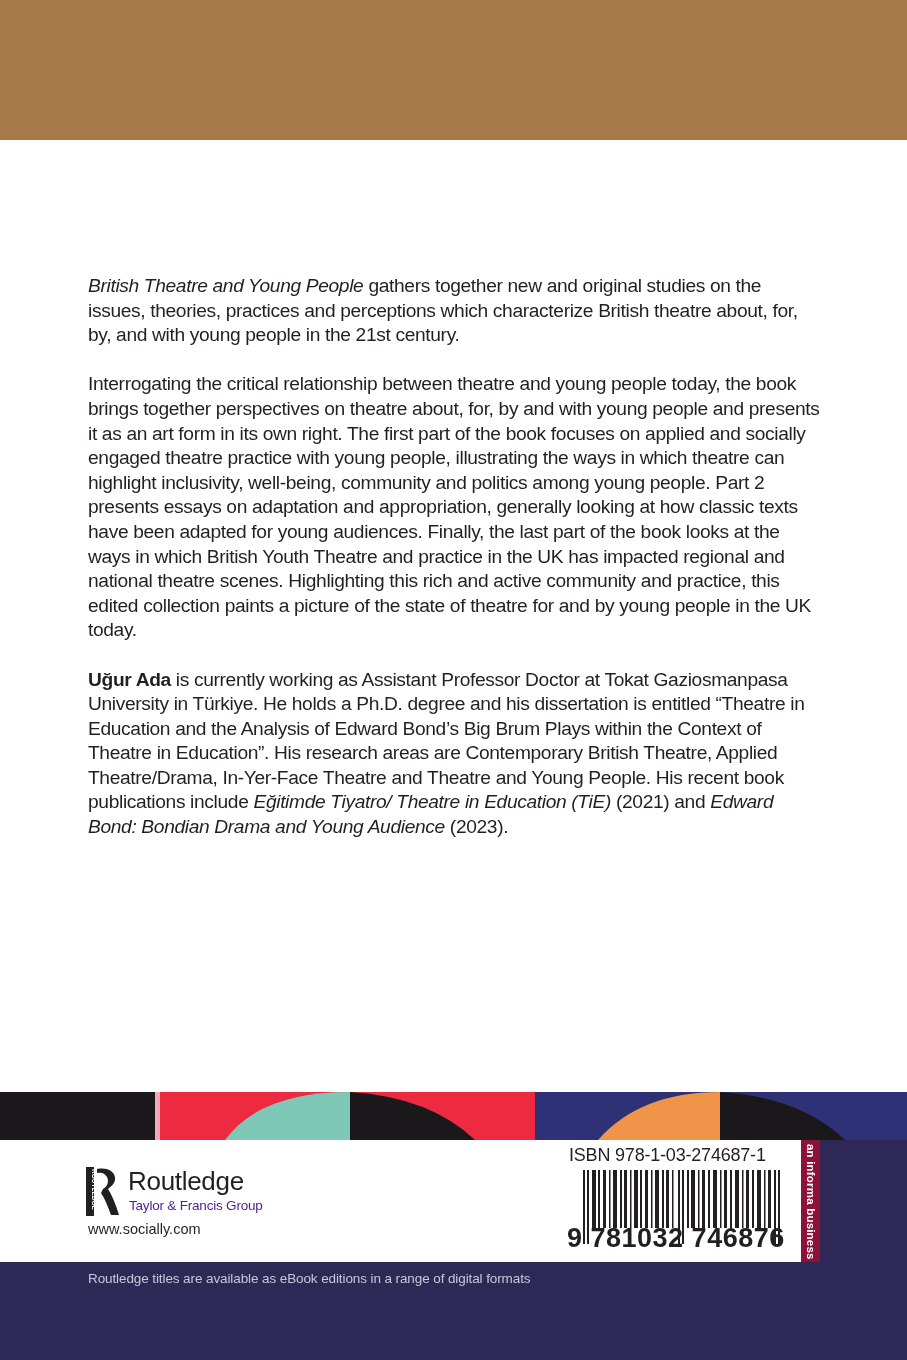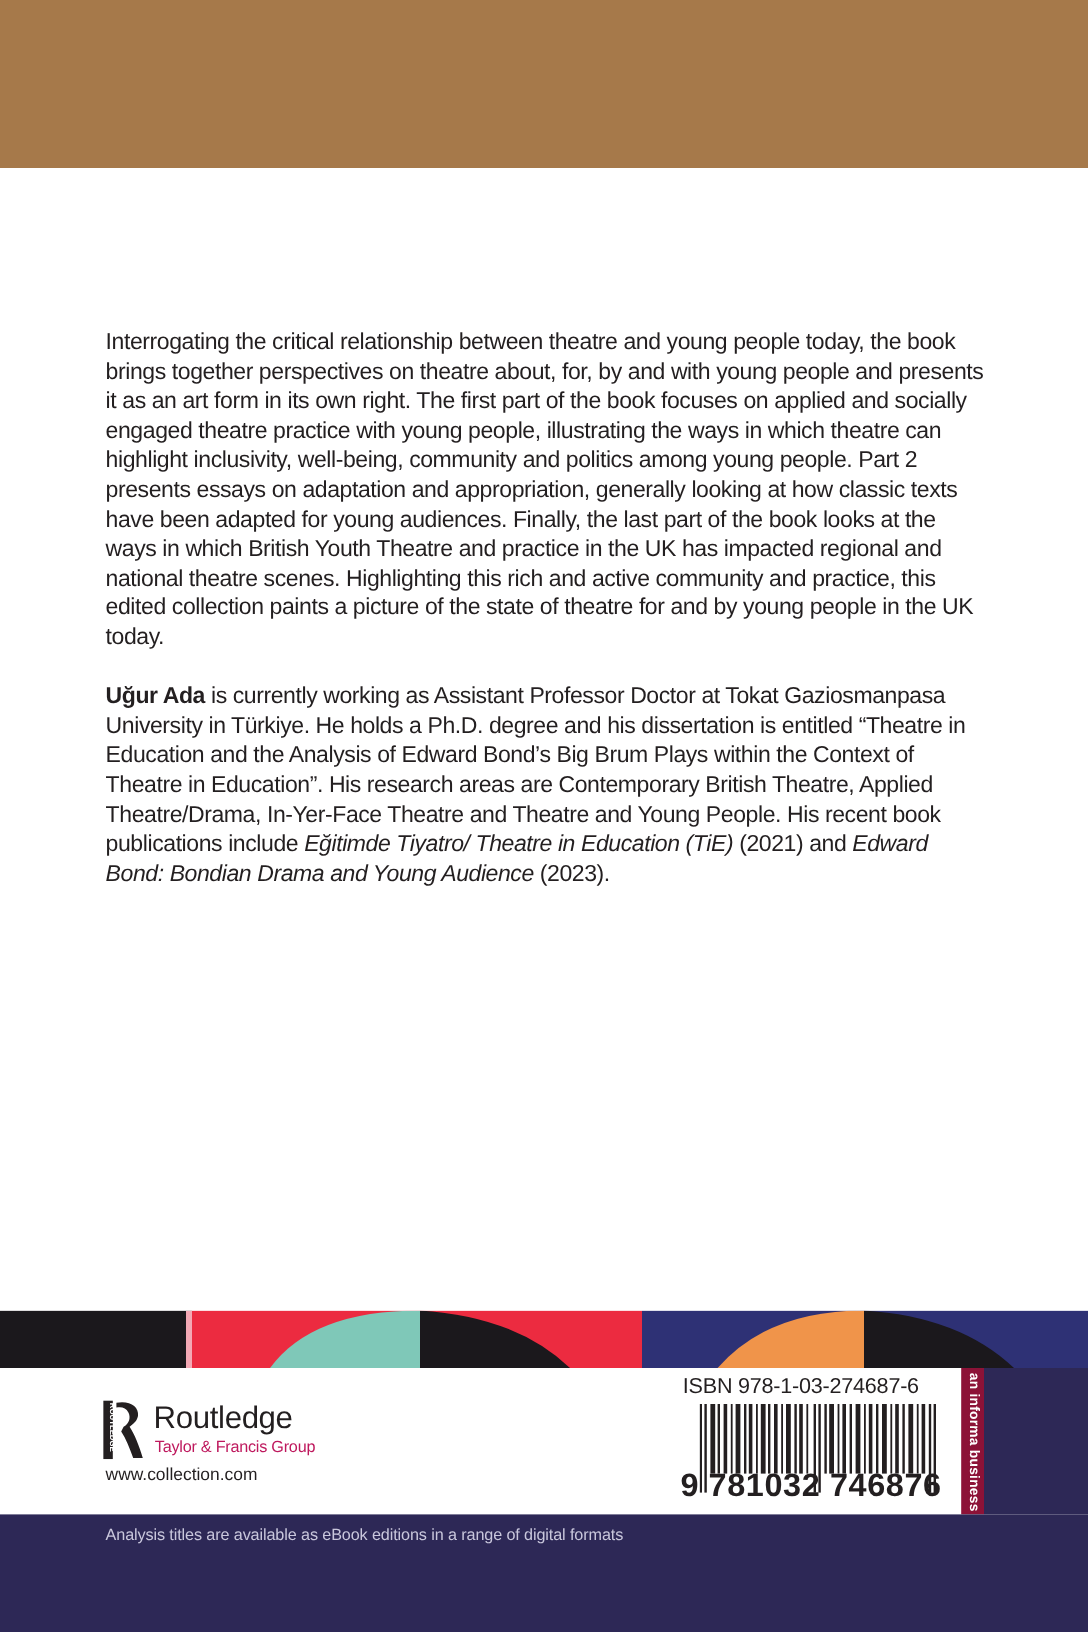--- a/index.html
+++ b/index.html
@@ -12,32 +12,33 @@
   .strip { position:absolute; left:0; top:1092px; width:907px; height:48px; overflow:hidden; }
   .footer-white { position:absolute; left:0; top:1140px; width:907px; height:122px; background:#ffffff; }
   .right-navy { position:absolute; left:820px; top:1140px; width:87px; height:122px; background:#2d2856; }
   .informa { position:absolute; left:801px; top:1140px; width:19px; height:122px; background:#8c1237; }
   .informa span { position:absolute; left:50%; top:4px; transform-origin:0 0; transform:translateX(6px) rotate(90deg); white-space:nowrap; color:#fff; font-size:11.5px; font-weight:bold; letter-spacing:0.2px; }
   .bottom-band { position:absolute; left:0; top:1262px; width:907px; height:98px; background:#2d2856; }
   .ebook-note { position:absolute; left:88px; top:1271px; color:#c9c7dc; font-size:13.5px; letter-spacing:-0.1px; }
   .logo { position:absolute; left:86px; top:1167px; }
   .logo-mark { position:absolute; left:0; top:0; width:34px; height:49px; }
   .logo-name { position:absolute; left:42px; top:-1px; font-size:26px; color:#231f20; letter-spacing:-0.3px; }
-  .logo-group { position:absolute; left:43px; top:31px; font-size:13.5px; color:#be185d; white-space:nowrap; letter-spacing:-0.2px;text-align:center; }
+  .logo-group { position:absolute; left:43px; top:31px; font-size:13.5px; color:#4c1d95; white-space:nowrap; letter-spacing:-0.2px;text-align:center; }
   .logo-url { position:absolute; left:88px; top:1221px; font-size:14.5px; color:#231f20; }
   .isbn { position:absolute; left:569px; top:1145px; font-size:18px; color:#231f20; letter-spacing:-0.2px; }
   .barcode { position:absolute; left:583px; top:1170px; width:200px; height:74px; }
   .bar-digits { position:absolute; left:567px; top:1223px; font-size:27px; color:#231f20; background:transparent; letter-spacing:0.5px;font-weight:bold; }
 </style>
 </head>
 <body>
 
 <div class="top-band"></div>
 
 <div class="body-text">
+  <p><i>British Theatre and Young People</i><span> gathers together new and original studies on the issues, theories, practices and perceptions which characterize British theatre about, for, by, and with young people in the 21st century.</span></p>
   <p><span>Interrogating the critical relationship between theatre and young people today, the book brings together perspectives on theatre about, for, by and with young people and presents it as an art form in its own right. The first part of the book focuses on applied and socially engaged theatre practice with young people, illustrating the ways in which theatre can highlight inclusivity, well-being, community and politics among young people. Part 2 presents essays on adaptation and appropriation, generally looking at how classic texts have been adapted for young audiences. Finally, the last part of the book looks at the ways in which British Youth Theatre and practice in the UK has impacted regional and national theatre scenes. Highlighting this rich and active community and practice, this edited collection paints a picture of the state of theatre for and by young people in the UK today.</span></p>
   <p><b>Uğur Ada</b><span> is currently working as Assistant Professor Doctor at Tokat Gaziosmanpasa University in Türkiye. He holds a Ph.D. degree and his dissertation is entitled “Theatre in Education and the Analysis of Edward Bond’s Big Brum Plays within the Context of Theatre in Education”. His research areas are Contemporary British Theatre, Applied Theatre/Drama, In-Yer-Face Theatre and Theatre and Young People. His recent book publications include </span><i>Eğitimde Tiyatro/ Theatre in Education (TiE)</i><span> (2021) and </span><i>Edward Bond: Bondian Drama and Young Audience</i><span> (2023).</span></p>
 </div>
 
 <div class="strip">
   <svg width="907" height="48" viewBox="0 0 907 48">
     <rect x="0" y="0" width="160" height="48" fill="#1b181c"></rect>
     <rect x="155" y="0" width="5" height="48" fill="#f3a8b4"></rect>
     <rect x="160" y="0" width="190" height="48" fill="#ec2b40"></rect>
     <path d="M225,48 Q260,0 350,0 L350,48 Z" fill="#7fc8b8"></path>
@@ -53,23 +54,23 @@
 
 <div class="logo">
   <svg class="logo-mark" viewBox="0 0 34 49">
     <rect x="0" y="0" width="8" height="49" fill="#231f20"></rect>
     <text x="6" y="2" transform="rotate(90 6 2)" font-size="6.5" fill="#ffffff" font-family="Liberation Sans, sans-serif" font-weight="bold">ROUTLEDGE</text>
     <path d="M11,2 C22,0 30,5 29,13 C28,18 24,20 22,22 C26,28 30,38 33,48 L25,48 C22,40 19,32 15,26 L17,22 C22,19 23,14 21,10 C19,6 15,5 11,6 Z" fill="#231f20"></path>
   </svg>
   <div class="logo-name">Routledge</div>
   <div class="logo-group">Taylor &amp; Francis Group</div>
 </div>
-<div class="logo-url">www.collection.com</div>
+<div class="logo-url">www.socially.com</div>
 
-<div class="isbn">ISBN 978-1-03-274687-6</div>
+<div class="isbn">ISBN 978-1-03-274687-1</div>
 <svg class="barcode" viewBox="0 0 200 74">
   <g fill="#231f20">
     <rect x="0" y="0" width="2" height="74"></rect>
       <rect x="4" y="0" width="2" height="74"></rect>
     <rect x="9" y="0" width="4" height="58"></rect>
       <rect x="15" y="0" width="2" height="58"></rect>
     <rect x="20" y="0" width="3" height="58"></rect>
       <rect x="26" y="0" width="1.5" height="58"></rect>
     <rect x="30" y="0" width="4" height="58"></rect>
       <rect x="37" y="0" width="2" height="58"></rect>
@@ -106,13 +107,13 @@
   </g>
 </svg>
 <div class="bar-digits">9 781032 746876</div>
 
 <div class="right-navy"></div>
 <div class="informa">
   <span>an informa business</span>
 </div>
 
 <div class="bottom-band"></div>
-<div class="ebook-note">Analysis titles are available as eBook editions in a range of digital formats</div>
+<div class="ebook-note">Routledge titles are available as eBook editions in a range of digital formats</div>
 
 </body></html>

